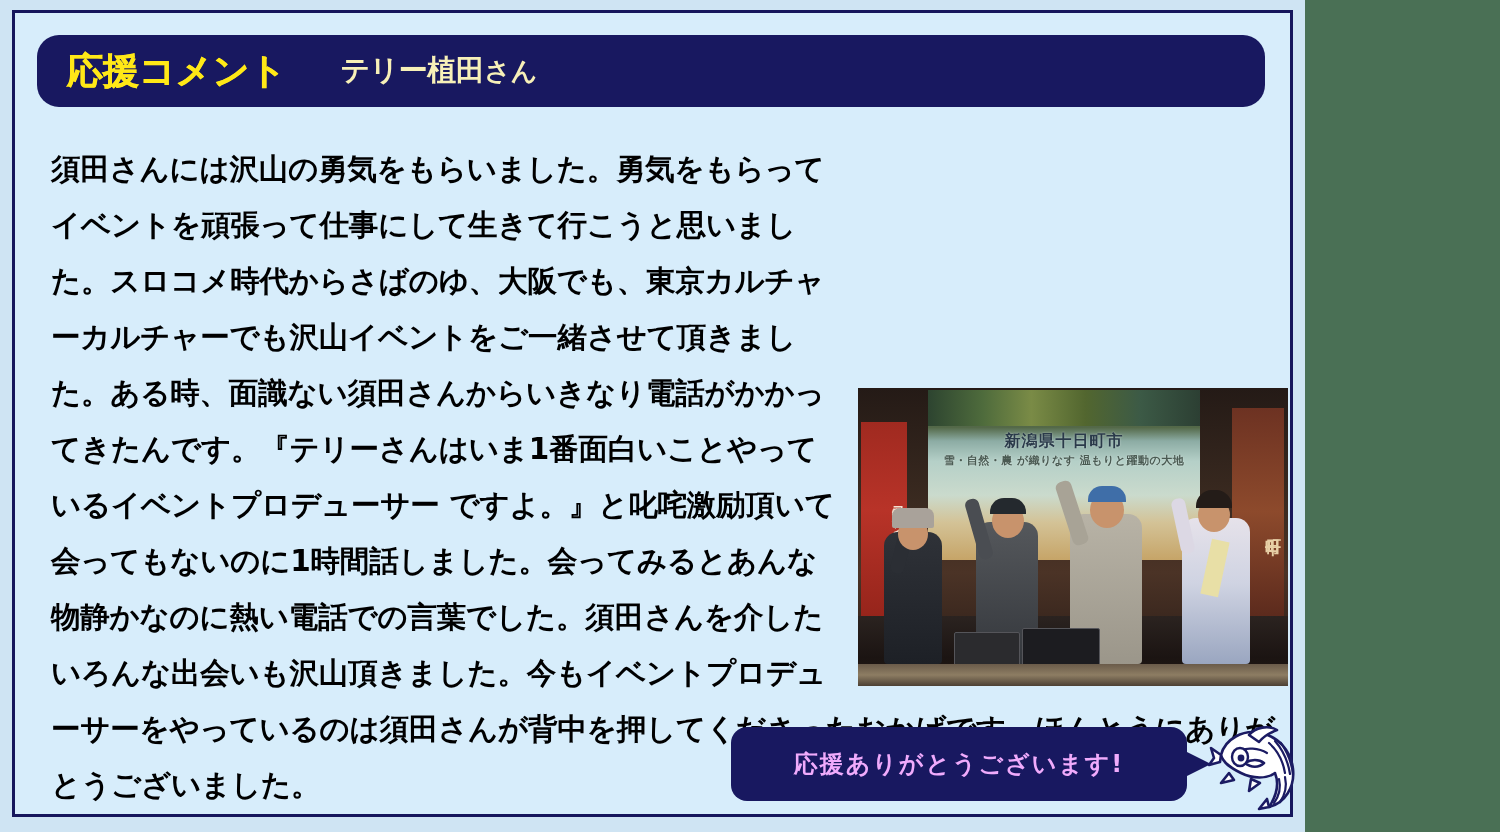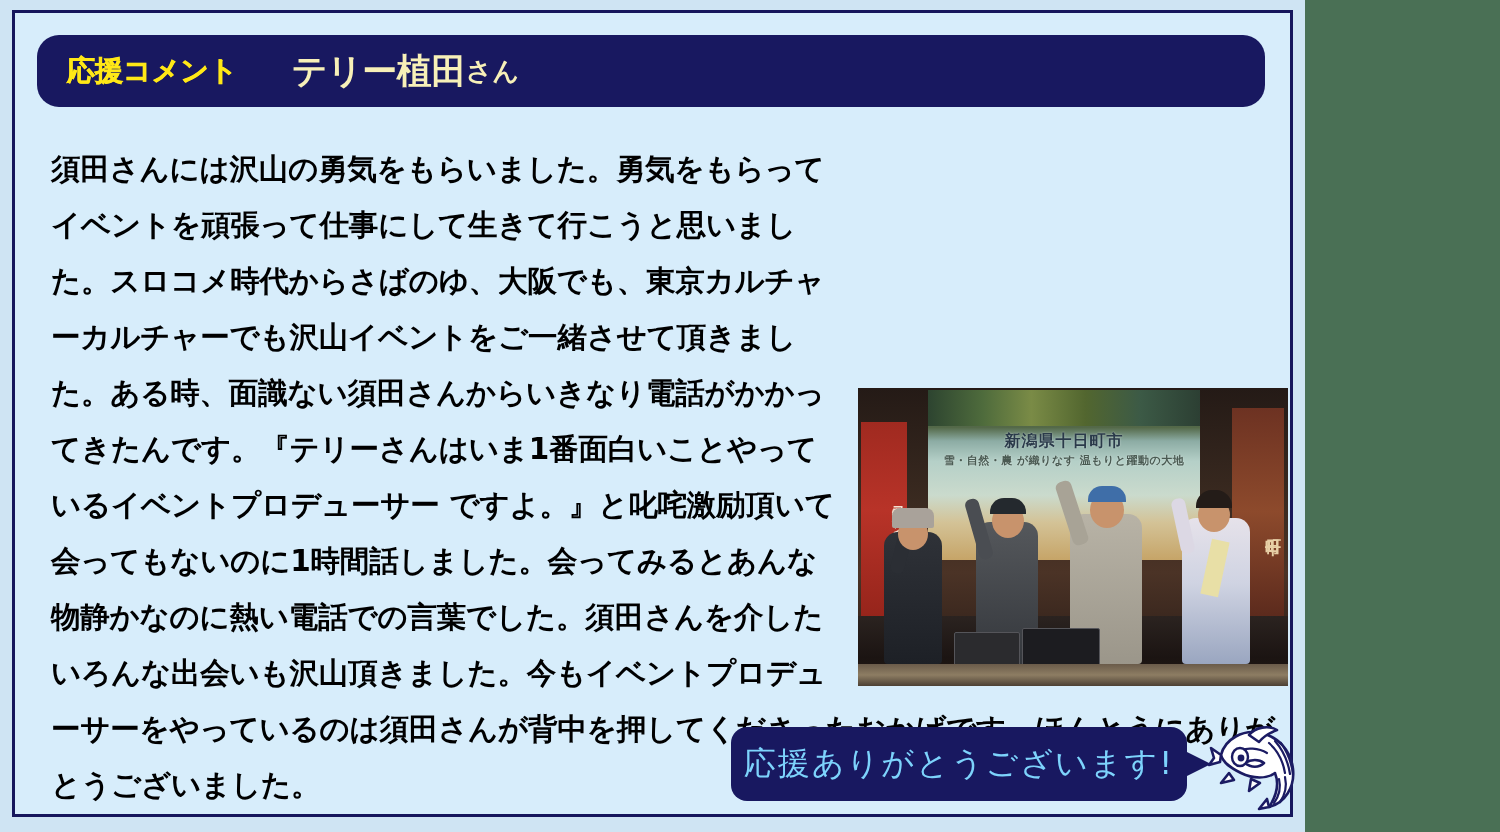--- a/index.html
+++ b/index.html
@@ -47,35 +47,35 @@
     border-radius: 22px;
     display: flex;
     align-items: center;
     box-sizing: border-box;
     padding-left: 30px;
     white-space: nowrap;
     overflow: hidden;
   }
   #header-bar .h-main {
     color: #ffe817;
-    font-size: 28px;
+    font-size: 36px;
     font-weight: 700;
     letter-spacing: 0px;
     -webkit-text-stroke: 0.6px #ffe817;
   }
   #header-bar .h-gap { display: inline-block; width: 34px; }
   #header-bar .h-sub {
     color: #f7f0b8;
     font-size: 33px;
     font-weight: 700;
     letter-spacing: -1px;
   }
   #header-bar .h-name {
     color: #f7f0b8;
-    font-size: 35px;
+    font-size: 29px;
     font-weight: 700;
     letter-spacing: -0.5px;
   }
   #header-bar .h-honorific {
     color: #f7f0b8;
     font-size: 26px;
     font-weight: 700;
   }
 
   
@@ -204,23 +204,23 @@
     width: 456px;
     height: 74px;
     background: #181860;
     border-radius: 16px;
     display: flex;
     align-items: center;
     justify-content: center;
     box-sizing: border-box;
   }
   #thanks-badge .tb-text {
-    color: #7dd3fc;
-    font-size: 32px;
-    font-weight: 400;
+    color: #f0abfc;
+    font-size: 24px;
+    font-weight: 700;
     letter-spacing: 2px;
     white-space: nowrap;
   }
   #badge-tail {
     position: absolute;
     left: 1170px;
     top: 738px;
     width: 0; height: 0;
     border-top: 13px solid transparent;
     border-bottom: 13px solid transparent;

